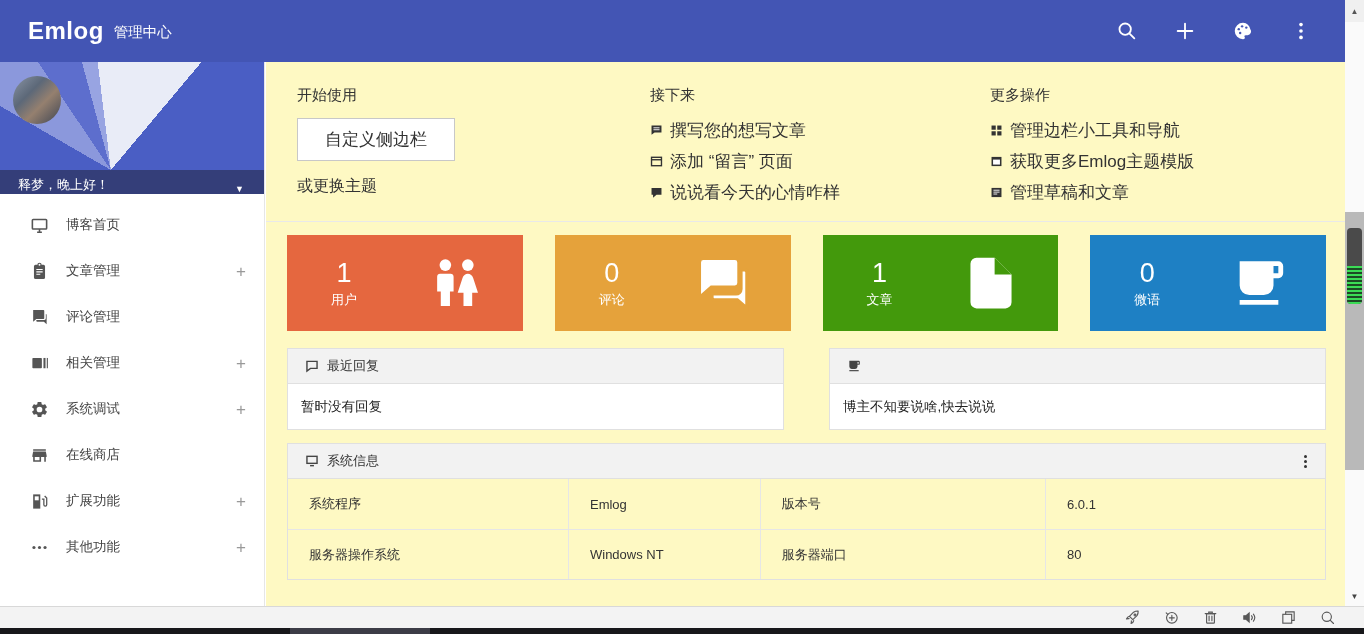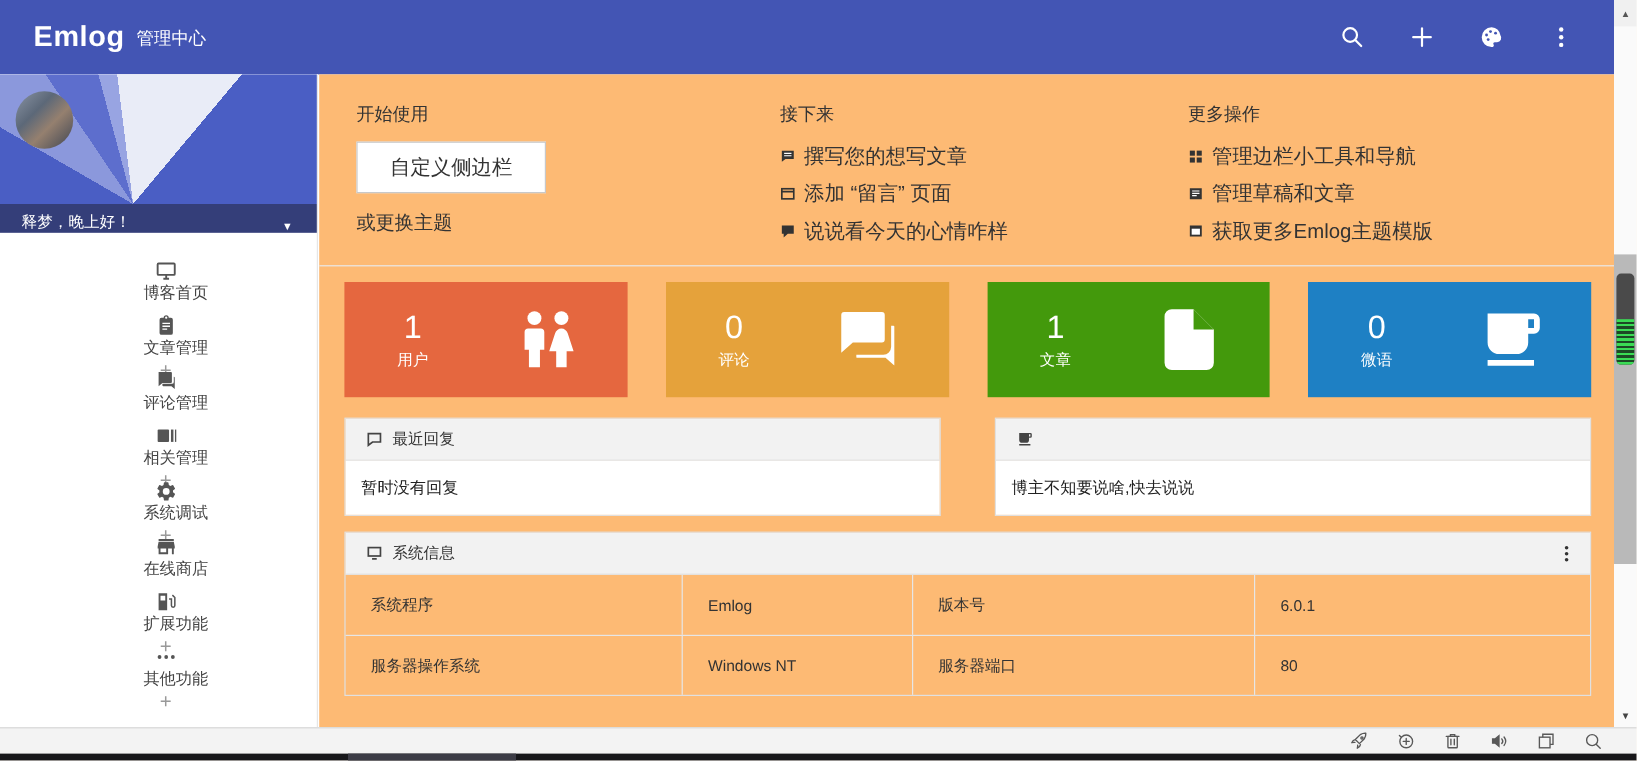--- a/index.html
+++ b/index.html
@@ -35,28 +35,28 @@
       background:conic-gradient(from 0deg at 42% 100%,
         #e9ecf7 0 40deg, #4a5ec4 40deg 300deg, #8b98dc 300deg 326deg,
         #5d6ecd 326deg 345deg, #98a4e2 345deg 353deg, #e9ecf7 353deg 360deg); }
   .avatar { position:absolute; left:13px; top:14px; width:48px; height:48px; border-radius:50%;
       background:linear-gradient(135deg,#8b95a5 0%,#5c6878 35%,#95806f 60%,#3d4452 100%); }
   .side-greet { width:100%; height:24px; background:#343e79; display:flex; align-items:flex-end;
       padding:0 20px 0 18px; }
   .greet-text { color:#fff; font-size:13px; flex:1; }
   .greet-caret { color:#fff; font-size:9px; }
   .side-menu { padding-top:22px; }
-  .menu-item { height:46px; display:flex; align-items:center; padding:0 18px 0 30px; cursor:pointer;flex-direction:column; }
+  .menu-item { height:46px; display:flex; align-items:flex-start; padding:0 18px 0 30px; cursor:pointer; }
   .menu-item .mi-icon { width:19px; height:19px; color:#555; flex:none; display:flex; align-items:center; }
   .menu-item .mi-icon svg { width:19px; height:19px; }
   .menu-item .mi-label { font-size:13.5px; color:#444; margin-left:17px; flex:1; }
   .menu-item .mi-plus { color:#999; font-size:17px; font-weight:400; }
 
   
-  .main { position:absolute; left:266px; top:62px; width:1079px; height:544px; background:#fdba74; overflow:hidden; }
+  .main { position:absolute; left:266px; top:62px; width:1079px; height:544px; background:#fef9c3; overflow:hidden; }
 
   .welcome { height:160px; border-bottom:1px solid #e9e9e9; display:flex; padding:24px 0 0 31px; }
   .w-col1 { width:353px; }
   .w-col2 { width:340px; }
   .w-col3 { flex:1; }
   .w-title { font-size:15px; color:#333; }
   .w-button { display:inline-block; margin-top:13px; padding:9px 27px; border:1px solid #c8c8c8;
       background:#fff; font-size:17px; color:#333; cursor:pointer; font-family:inherit; }
   .w-link { margin-top:15px; font-size:16px; color:#333; cursor:pointer; }
   .w-list { margin-top:10px; }
@@ -290,34 +290,34 @@
                   <rect x="9.5" y="2" width="5.5" height="5.5"></rect>
                   <rect x="2" y="9.5" width="5.5" height="5.5"></rect>
                   <rect x="9.5" y="9.5" width="5.5" height="5.5"></rect>
                 </svg>
               </span>
             <span>管理边栏小工具和导航</span>
           </div>
           <div class="w-item">
             <span class="wi-icon">
               <svg viewBox="0 0 17 17">
+                  <rect x="2" y="2.5" width="13" height="12" fill="currentColor"></rect>
+                  <rect x="4" y="6" width="9" height="6.5" fill="#fff"></rect>
+                </svg>
+              </span>
+            <span>获取更多Emlog主题模版</span>
+          </div>
+          <div class="w-item">
+            <span class="wi-icon">
+              <svg viewBox="0 0 17 17">
                   <path fill="currentColor" d="M2 2.5h13v12H2z"></path>
                   <path d="M4.5 5.5h8M4.5 8h8M4.5 10.5h5" stroke="#fff" stroke-width="1.2"></path>
                 </svg>
               </span>
             <span>管理草稿和文章</span>
-          </div>
-          <div class="w-item">
-            <span class="wi-icon">
-              <svg viewBox="0 0 17 17">
-                  <rect x="2" y="2.5" width="13" height="12" fill="currentColor"></rect>
-                  <rect x="4" y="6" width="9" height="6.5" fill="#fff"></rect>
-                </svg>
-              </span>
-            <span>获取更多Emlog主题模版</span>
           </div>
         </div>
       </div>
     </div>
 
     <div class="cards">
       <div class="card" style="background-color: rgb(229, 103, 63); --card: #e5673f;">
         <div class="card-left">
           <div class="card-value">1</div>
           <div class="card-label">用户</div>

